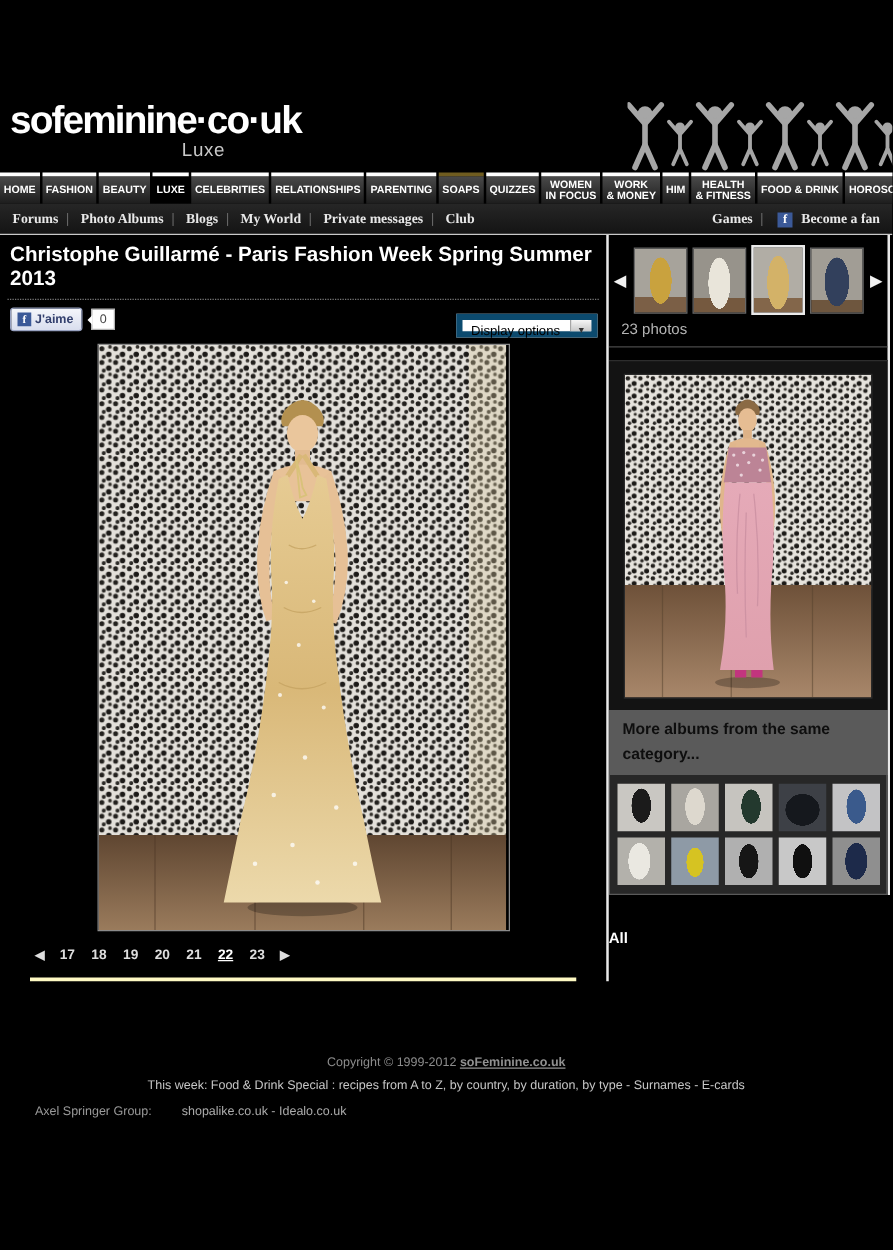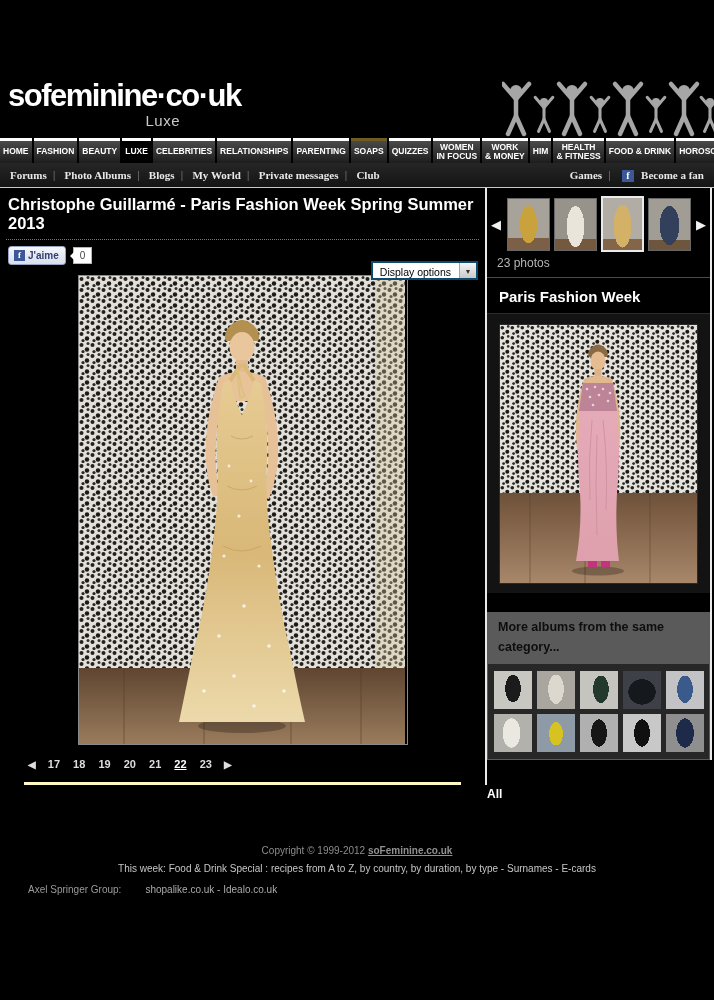--- a/index.html
+++ b/index.html
@@ -42,21 +42,21 @@
   .like-btn{display:inline-flex;align-items:center;background:linear-gradient(#f4f6fb,#d9deee);
             border:1px solid #97a1c0;border-radius:3px;padding:0 6px 0 3px;color:#33406e;
             font-size:10px;font-weight:bold;height:17px;}
   .like-btn .fb-ico{width:11px;height:11px;line-height:11px;font-size:9px;margin-right:3px;}
   .like-count{margin-left:7px;background:#fff;border:1px solid #b5b5b5;color:#444;font-size:10px;
               padding:0 6px;height:15px;line-height:15px;position:relative;}
   .like-count::before{content:"";position:absolute;left:-4px;top:4px;border:4px solid transparent;
               border-right:4px solid #fff;border-left:0;}
   .pager-top{position:absolute;left:0;right:0;top:4px;text-align:center;color:#fff;font-size:12.5px;font-weight:bold;}
   .pager-top .arr{font-size:13px;margin:0 20px;cursor:pointer;}
-  .display-opt{position:absolute;right:7px;top:18px;display:flex;height:19px;border:2px solid #0c4a6e;background:#fff;box-sizing:border-box;}
+  .display-opt{position:absolute;right:7px;top:8px;display:flex;height:19px;border:5px solid #0c4a6e;background:#fff;box-sizing:border-box;}
   .display-opt .val{font-size:10.5px;color:#000;padding:3px 8px 0 7px;min-width:68px;}
   .display-opt .btn{width:16px;background:linear-gradient(#f6f6f6,#c9c9c9);border-left:1px solid #a5a5a5;
                     text-align:center;font-size:7px;line-height:18px;color:#333;}
   .photo-main-wrap{width:328px;margin:4px auto 0;border:1px solid #8a8a8a;font-size:0;line-height:0;}
   .pager-bottom{margin:13px 24px 0;padding-bottom:12px;color:#dedede;
                 font-size:11px;font-weight:bold;border-bottom:3px solid #fef9c3;}
   .pager-bottom .pg{margin:0 5px;cursor:pointer;}
   .pager-bottom .pg.cur{color:#fff;text-decoration:underline;}
   .pager-bottom .arr{margin:0 4px;font-size:10px;cursor:pointer;}
 
@@ -72,21 +72,21 @@
   .st2{background:radial-gradient(ellipse 9px 21px at 50% 54%,#e9e5da 97%,rgba(0,0,0,0) 98%),linear-gradient(#97938b 78%,#75593f 78%);}
   .st3{background:radial-gradient(ellipse 9px 22px at 50% 54%,#d3b268 97%,rgba(0,0,0,0) 98%),linear-gradient(#b1ada5 78%,#83664a 78%);}
   .st4{background:radial-gradient(ellipse 10px 20px at 50% 52%,#32405c 97%,rgba(0,0,0,0) 98%),linear-gradient(#a19d95 80%,#6e563e 80%);}
   .photo-count{color:#b5b5b5;font-size:12px;margin:1px 0 7px 10px;}
   .sb-rule{border-top:1px solid #4a4a4a;}
   .album-title{color:#fff;font-size:15px;font-weight:bold;line-height:1.18;margin:10px 12px 7px;}
   .designers{margin:0 12px 11px;}
   .designers div{color:#e6e6e6;font-size:10.5px;line-height:10px;}
   .photo2-frame{background:#131313;border-top:1px solid #2d2d2d;padding:10px 0 9px;text-align:center;font-size:0;line-height:0;}
   .photo2-wrap{display:inline-block;border:1px solid #2a2a2a;}
-  .more-header{background:#5a5a5a;color:#0e0e0e;font-size:12.5px;font-weight:bold;padding:5px 11px 7px;line-height:1.6;margin-top:19px;}
+  .more-header{background:#5a5a5a;color:#0e0e0e;font-size:12.5px;font-weight:bold;padding:5px 11px 7px;line-height:1.6;}
   .albums-grid{background:#272727;border:1px solid #5a5a5a;border-top:none;padding:7px 6px;
                display:grid;grid-template-columns:repeat(5,1fr);gap:5px;justify-items:center;}
   .athumb{width:38px;height:38px;cursor:pointer;}
   .a1{background:radial-gradient(ellipse 8px 14px at 50% 46%,#1b1b1b 97%,rgba(0,0,0,0) 98%),#c9c7c2;}
   .a2{background:radial-gradient(ellipse 8px 15px at 50% 48%,#ddd8ce 97%,rgba(0,0,0,0) 98%),#a9a6a0;}
   .a3{background:radial-gradient(ellipse 8px 14px at 55% 48%,#23392e 97%,rgba(0,0,0,0) 98%),#c6c4bf;}
   .a4{background:radial-gradient(ellipse 14px 13px at 50% 55%,#15181d 97%,rgba(0,0,0,0) 98%),#3d4046;}
   .a5{background:radial-gradient(ellipse 8px 14px at 50% 48%,#3a5a8c 97%,rgba(0,0,0,0) 98%),#c3c3c5;}
   .a6{background:radial-gradient(ellipse 9px 15px at 46% 50%,#eae8e1 97%,rgba(0,0,0,0) 98%),#b3b1ab;}
   .a7{background:radial-gradient(ellipse 7px 12px at 50% 52%,#d6c322 97%,rgba(0,0,0,0) 98%),#8e9aa6;}
@@ -344,21 +344,20 @@
             <div class="sthumb st3 sel"></div>
             <div class="sthumb st4"></div>
           </div>
           <span class="arr">▶</span>
         </div>
 
         <div class="photo-count">23 photos</div>
         <div class="sb-rule"></div>
 
         <div class="album-title">
-          <div>Paris Fashion Week</div>
         </div>
 
 
         <div class="photo2-frame">
           <div class="photo2-wrap">
             <svg width="197" height="258" viewBox="0 0 197 258">
               <defs>
                 <pattern id="net2" width="10" height="10" patternUnits="userSpaceOnUse">
                   <rect width="10" height="10" fill="#e6e3dd"></rect>
                   <circle cx="2.3" cy="2.7" r="1.8" fill="#23211e"></circle>

